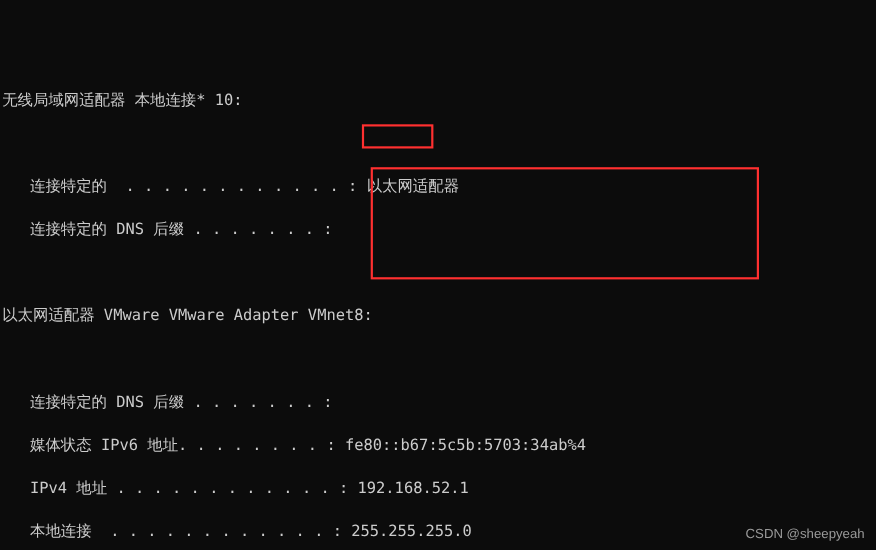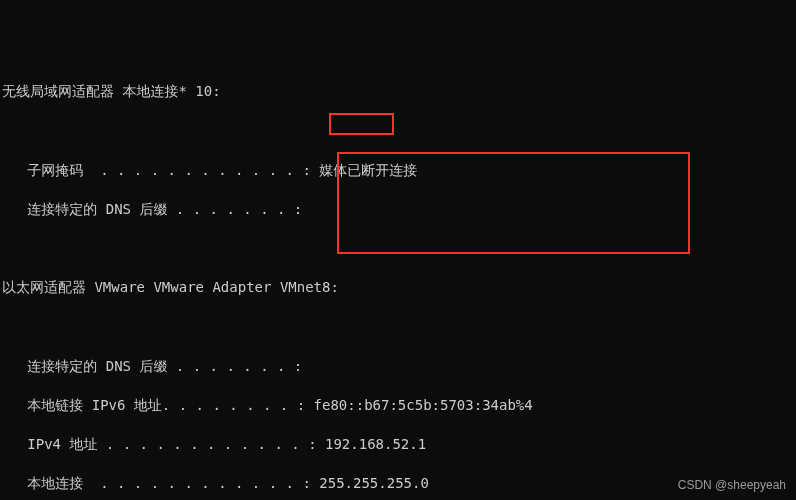--- a/index.html
+++ b/index.html
@@ -53,27 +53,27 @@
       text-align: center;
     }
   </style>
 </head>
 <body>
 
 
 
 <span class="line">无线局域网适配器 本地连接* 10:</span>
 <span class="line"> </span>
-<span class="line"><span>   子网掩码  . . . . . . . . . . . . : </span><span>媒体已断开连接</span></span>
+<span class="line"><span>   连接特定的  . . . . . . . . . . . . : </span><span>以太网适配器</span></span>
 <span class="line"><span>   连接特定的 DNS 后缀 . . . . . . . :</span><span></span></span>
 <span class="line"> </span>
 <span class="line"><span>以太网适配器 VMware VMware Adapter </span><span>VMnet8:</span></span>
 <span class="line"> </span>
 <span class="line"><span>   连接特定的 DNS 后缀 . . . . . . . :</span></span>
-<span class="line"><span>   本地链接 IPv6 地址. . . . . . . . : </span><span>fe80::b67:5c5b:5703:34ab%4</span></span>
+<span class="line"><span>   媒体状态 IPv6 地址. . . . . . . . : </span><span>fe80::b67:5c5b:5703:34ab%4</span></span>
 <span class="line"><span>   IPv4 地址 . . . . . . . . . . . . : </span><span>192.168.52.1</span></span>
 <span class="line"><span>   本地连接  . . . . . . . . . . . . : </span><span>255.255.255.0</span></span>
 
 
 
 
 
 
 
 

